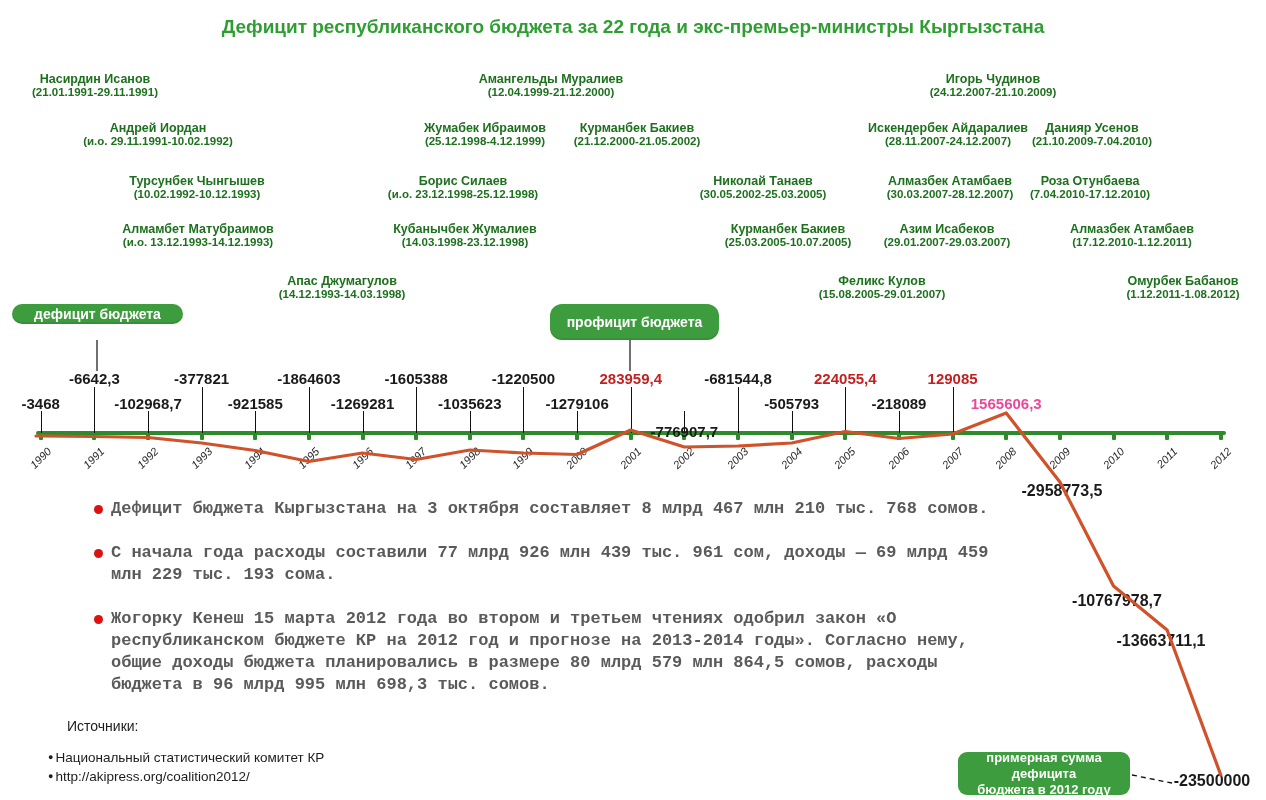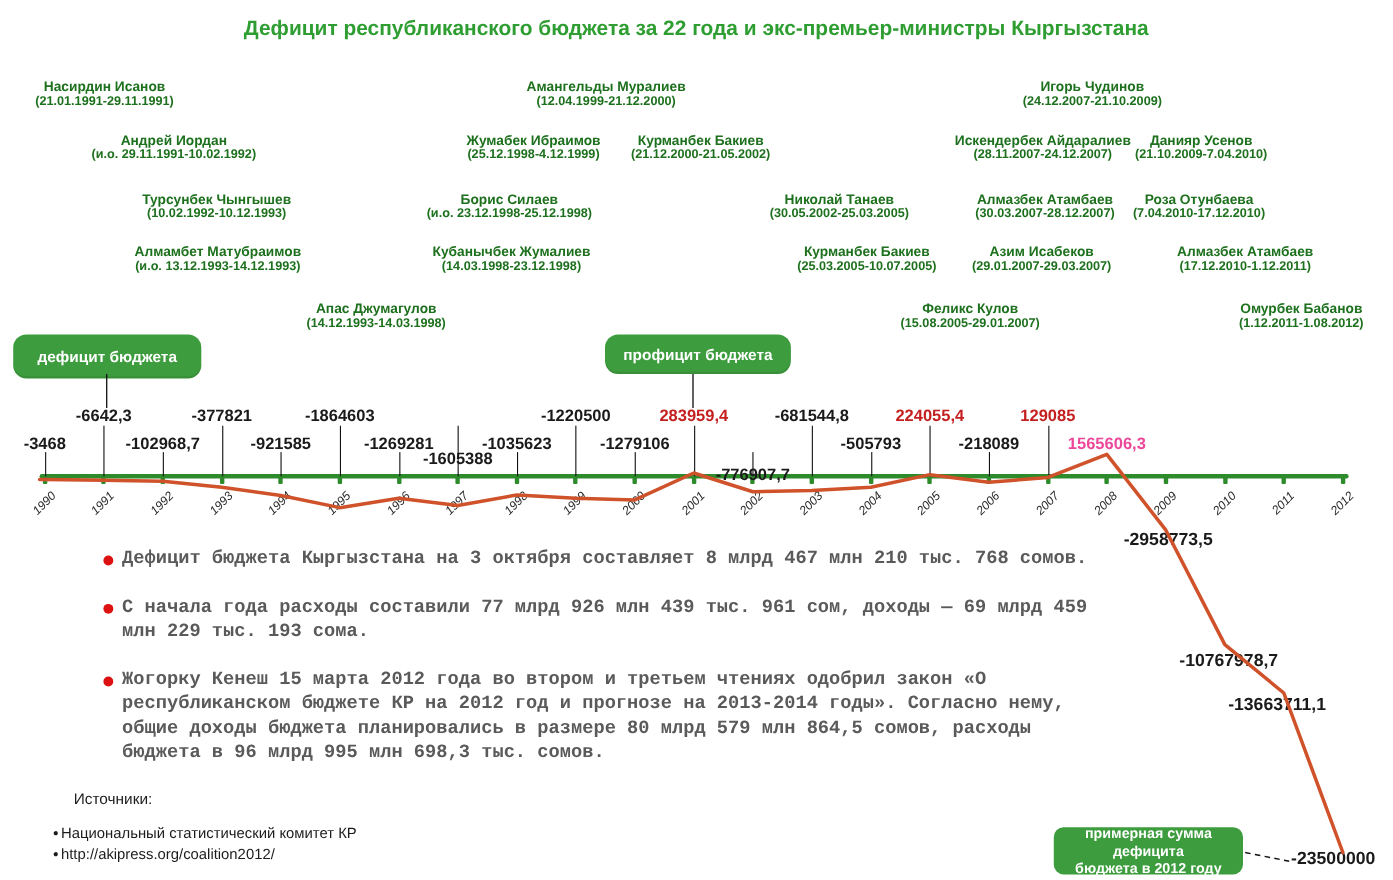--- a/index.html
+++ b/index.html
@@ -8,21 +8,21 @@
   .title{position:absolute;left:0;top:16px;width:100%;text-align:center;
          font-size:19px;font-weight:bold;color:#2f9e32;letter-spacing:0px;}
 
   .minister{position:absolute;transform:translateX(-50%);text-align:center;color:#1d701d;white-space:nowrap;}
   .m-name{font-size:12.5px;font-weight:bold;line-height:14px;}
   .m-dates{font-size:11.5px;font-weight:bold;line-height:13px;}
 
   .legend-btn{position:absolute;background:#3d9c3d;color:#fff;font-weight:bold;font-size:14px;
               border-radius:12px;display:flex;align-items:center;justify-content:center;
               box-shadow:inset 0 -2px 0 rgba(0,0,0,0.08);}
-  #legend-deficit{left:12px;top:304px;width:171px;height:40px;}
+  #legend-deficit{left:12px;top:304px;width:171px;height:20px;}
   #legend-proficit{left:550px;top:304px;width:169px;height:36px;}
 
   .axis{position:absolute;left:36px;top:431px;width:1190px;height:4px;background:#2e8b2c;border-radius:2px;}
   .tick{position:absolute;width:4px;height:6px;background:#2e8b2c;top:434px;border-radius:1px;}
   .connector{position:absolute;width:1px;background:#111;}
   .val{position:absolute;transform:translateX(-50%);font-size:15px;font-weight:bold;white-space:nowrap;color:#1a1a1a;}
   .val.below{font-size:16px;}
   .year{position:absolute;font-size:11px;font-style:italic;color:#2a2a2a;white-space:nowrap;
         transform-origin:top right;transform:translateX(-100%) rotate(-45deg);}
 
@@ -170,21 +170,21 @@
       <div class="year" style="left: 312.9px; top: 445px;">1995</div>
       <div class="connector" style="left: 308.9px; top: 387px; height: 46px;"></div>
       <div class="val" style="left: 308.9px; top: 370px;">-1864603</div>
       <div class="tick" style="left: 360.54px;"></div>
       <div class="year" style="left: 366.54px; top: 445px;">1996</div>
       <div class="connector" style="left: 362.54px; top: 411px; height: 22px;"></div>
       <div class="val" style="left: 362.54px; top: 395px;">-1269281</div>
       <div class="tick" style="left: 414.18px;"></div>
       <div class="year" style="left: 420.18px; top: 445px;">1997</div>
       <div class="connector" style="left: 416.18px; top: 387px; height: 46px;"></div>
-      <div class="val" style="left: 416.18px; top: 370px; margin-top: 39px;">-1605388</div>
+      <div class="val" style="left: 416.18px; top: 370px;">-1605388</div>
       <div class="tick" style="left: 467.82px;"></div>
       <div class="year" style="left: 473.82px; top: 445px;">1998</div>
       <div class="connector" style="left: 469.82px; top: 411px; height: 22px;"></div>
       <div class="val" style="left: 469.82px; top: 395px;">-1035623</div>
       <div class="tick" style="left: 521.46px;"></div>
       <div class="year" style="left: 527.46px; top: 445px;">1999</div>
       <div class="connector" style="left: 523.46px; top: 387px; height: 46px;"></div>
       <div class="val" style="left: 523.46px; top: 370px;">-1220500</div>
       <div class="tick" style="left: 575.1px;"></div>
       <div class="year" style="left: 581.1px; top: 445px;">2000</div>

